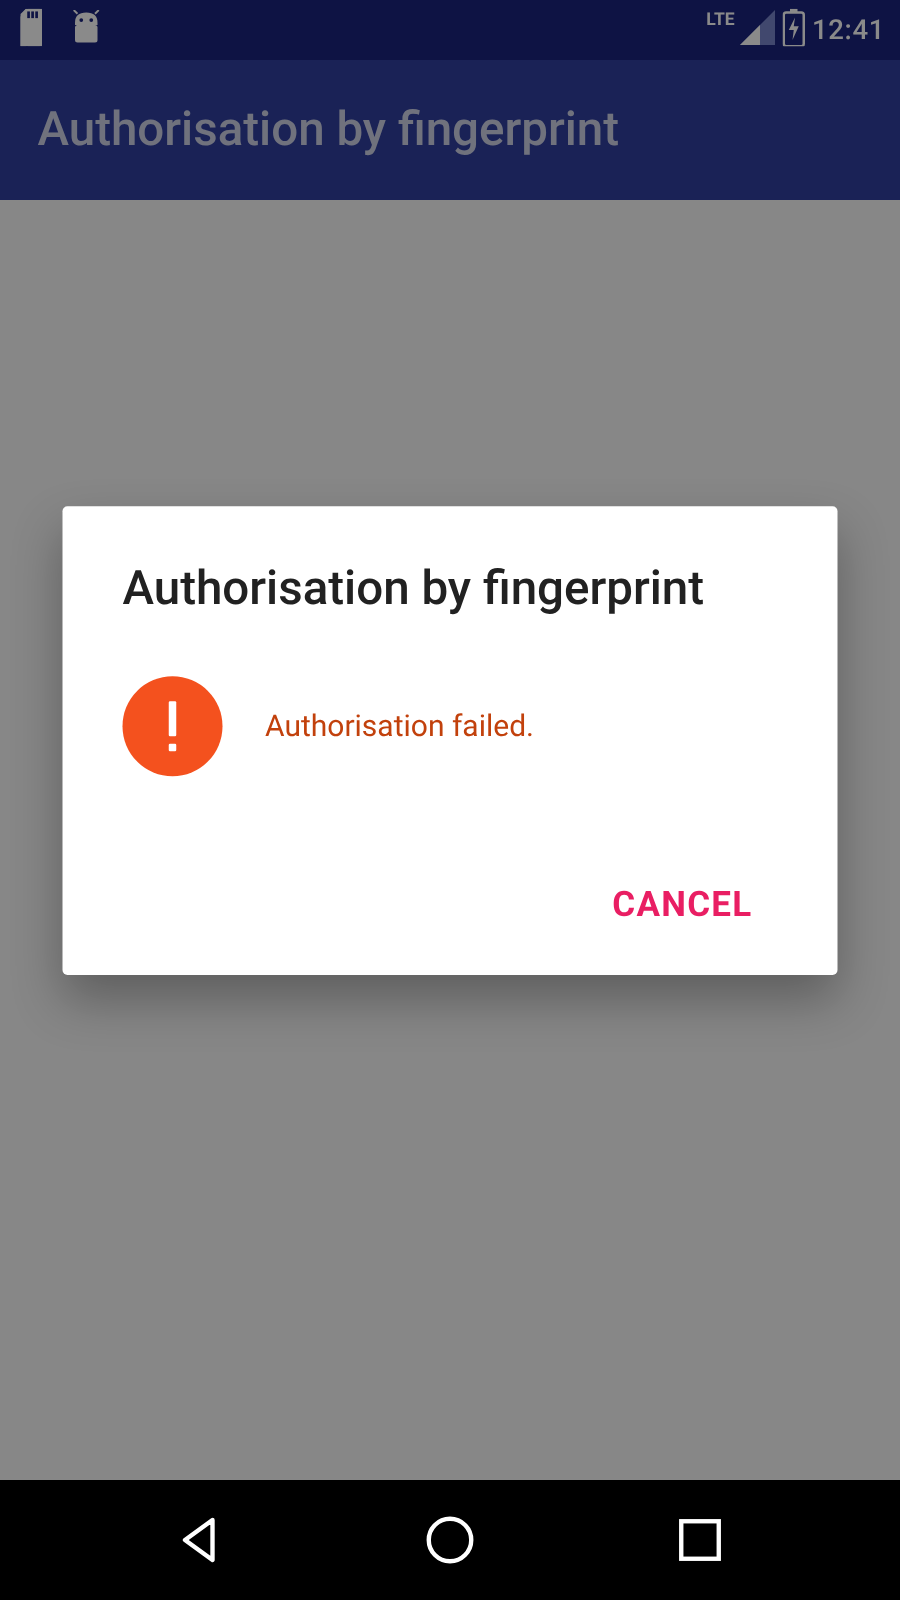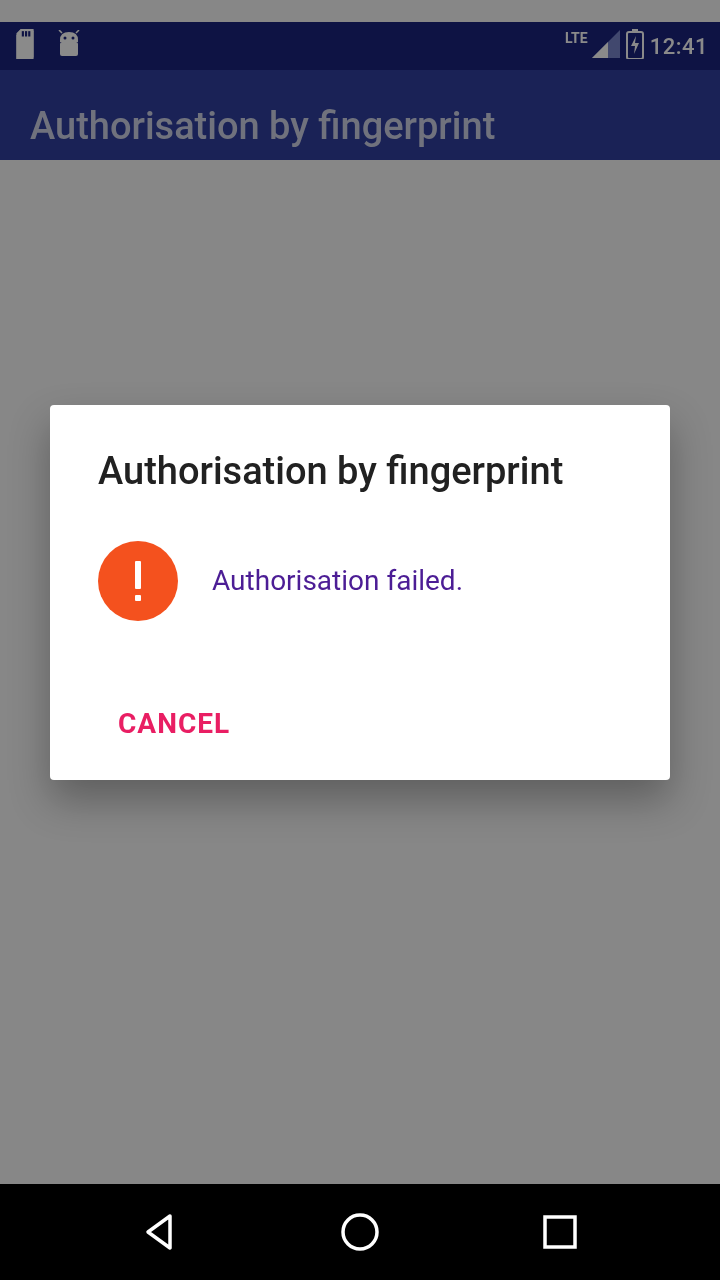--- a/index.html
+++ b/index.html
@@ -16,21 +16,20 @@
       overflow: hidden;
     }
     .status-bar {
       height: 48px;
       background: #1a237e;
       display: flex;
       align-items: center;
       justify-content: space-between;
       padding: 0 12px;
       color: #fff;
-      margin-top: 22px;
     }
     .status-left {
       display: flex;
       align-items: center;
       gap: 16px;
     }
     .status-right {
       display: flex;
       align-items: center;
       gap: 6px;
@@ -94,25 +93,26 @@
       width: 80px;
       height: 80px;
       min-width: 80px;
       border-radius: 50%;
       background: #f4511e;
       display: flex;
       align-items: center;
       justify-content: center;
     }
     .dialog-message {
-      font-size: 28px;
-      color: #4c1d95;
+      font-size: 24px;
+      color: #c2410c;
     }
     .dialog-actions {
       display: flex;
+      justify-content: flex-end;
     }
     .cancel-btn {
       background: none;
       border: none;
       color: #e91e63;
       font-size: 28px;
       font-weight: 700;
       letter-spacing: 1px;
       padding: 16px 20px;
       cursor: pointer;

